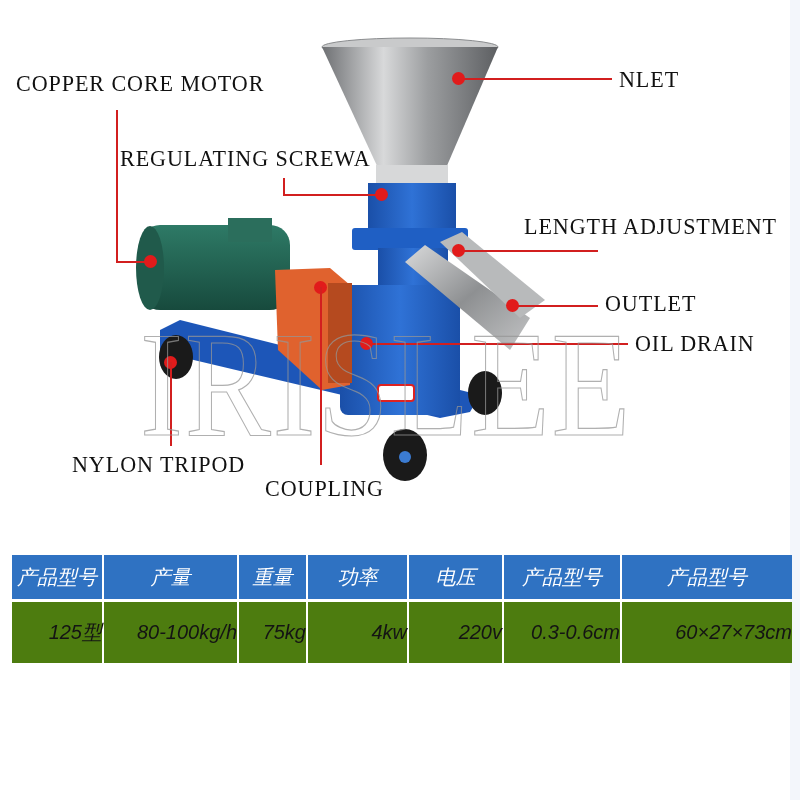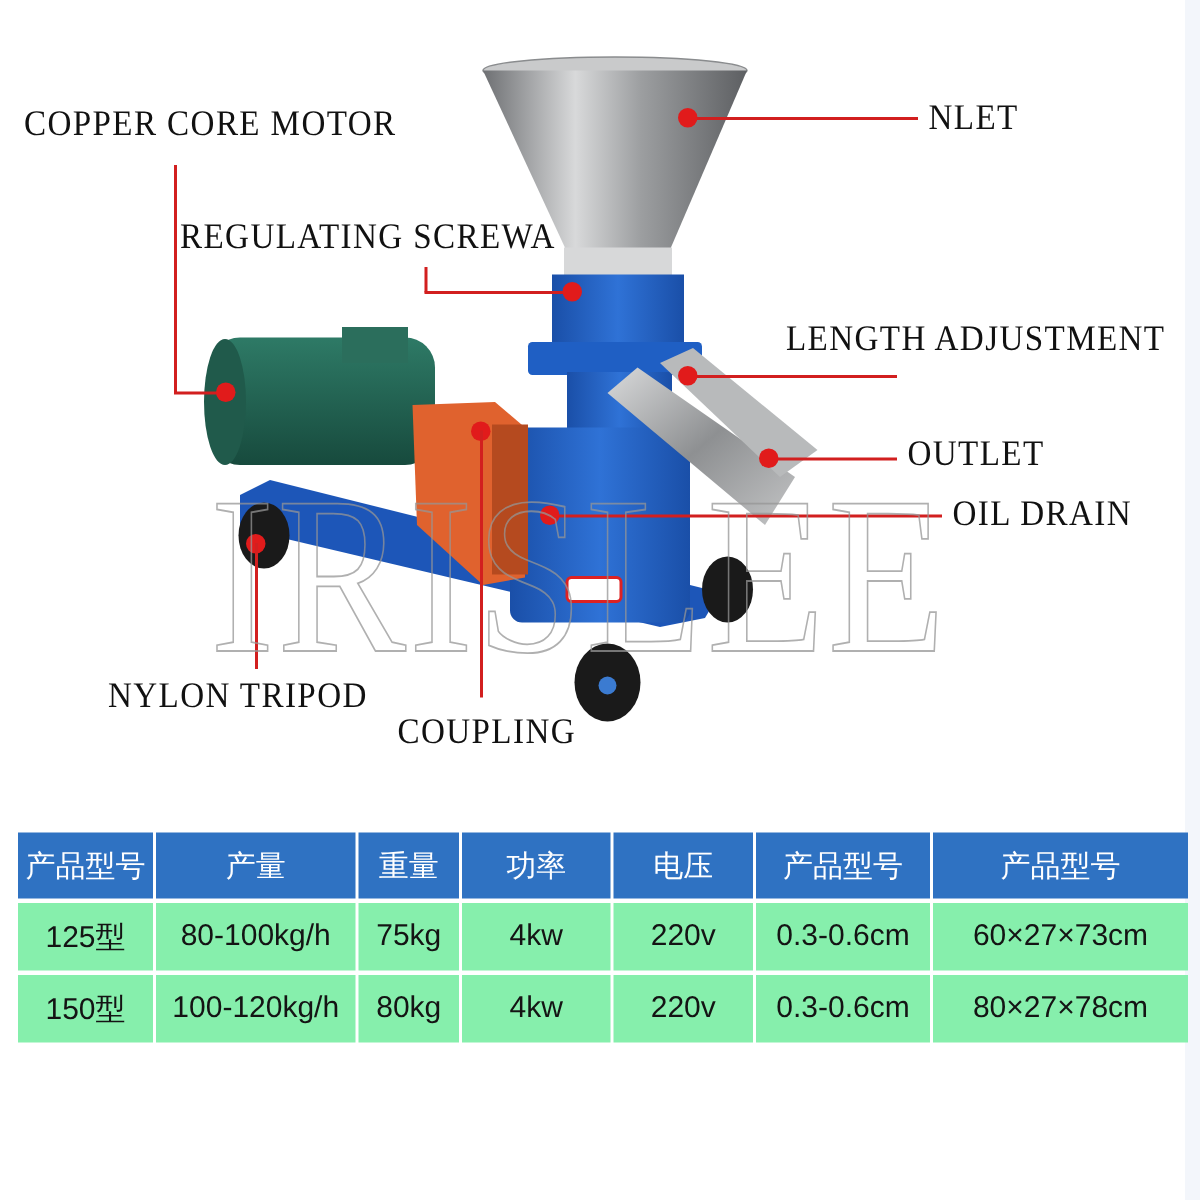--- a/index.html
+++ b/index.html
@@ -22,29 +22,29 @@
     font-size: 150px; letter-spacing: 2px;
     color: transparent; -webkit-text-stroke: 1.2px rgba(150,150,150,0.75);
     transform: scaleX(0.86); transform-origin: left top;
     pointer-events: none; z-index: 5;
   }
   
   .part { position: absolute; }
   
   .spec-table {
     position: absolute; left: 10px; top: 552px; width: 774px;
-    border-collapse: separate; border-spacing: 2px 3px; table-layout: fixed;
+    border-collapse: separate; border-spacing: 2px 3px; table-layout: fixed; font-style: italic;
   }
   .spec-table th {
     background: #2f72c2; color: #fff; font-weight: normal;
     font-size: 20px; height: 44px; text-align: center; padding: 0;
   }
   .spec-table td {
-    background: #86efac; color: #141414; font-size: 20px;
-    height: 45px; text-align: center; padding: 0; white-space: nowrap;
+    background: #4d7c0f; color: #141414; font-size: 20px;
+    height: 61px; text-align: right; padding: 0; white-space: nowrap;
   }
   .right-strip { position: absolute; right: 0; top: 0; width: 10px; height: 800px; background: #f3f6fb; }
 </style>
 </head>
 <body>
 
 <div class="right-strip"></div>
 
 <div>
   <svg class="part" style="left:0;top:0" width="800" height="540" viewBox="0 0 800 540">
@@ -177,23 +177,14 @@
   <tbody>
     <tr>
       <td>125型</td>
       <td>80-100kg/h</td>
       <td>75kg</td>
       <td>4kw</td>
       <td>220v</td>
       <td>0.3-0.6cm</td>
       <td>60×27×73cm</td>
     </tr>
-    <tr>
-      <td>150型</td>
-      <td>100-120kg/h</td>
-      <td>80kg</td>
-      <td>4kw</td>
-      <td>220v</td>
-      <td>0.3-0.6cm</td>
-      <td>80×27×78cm</td>
-    </tr>
   </tbody>
 </table>
 
 </body></html>

